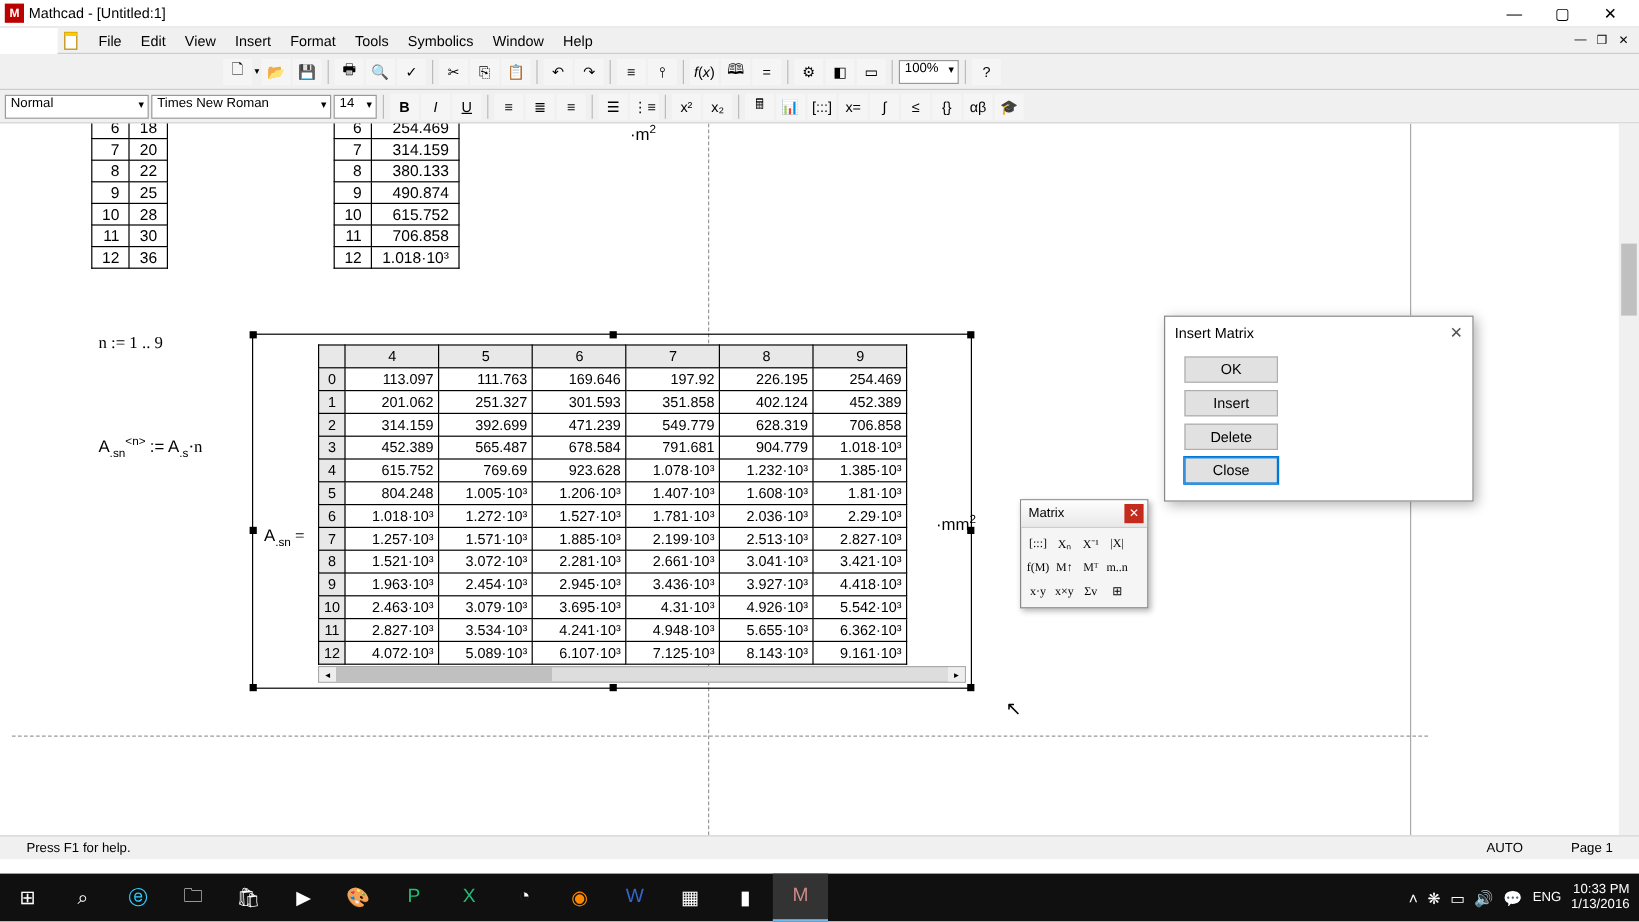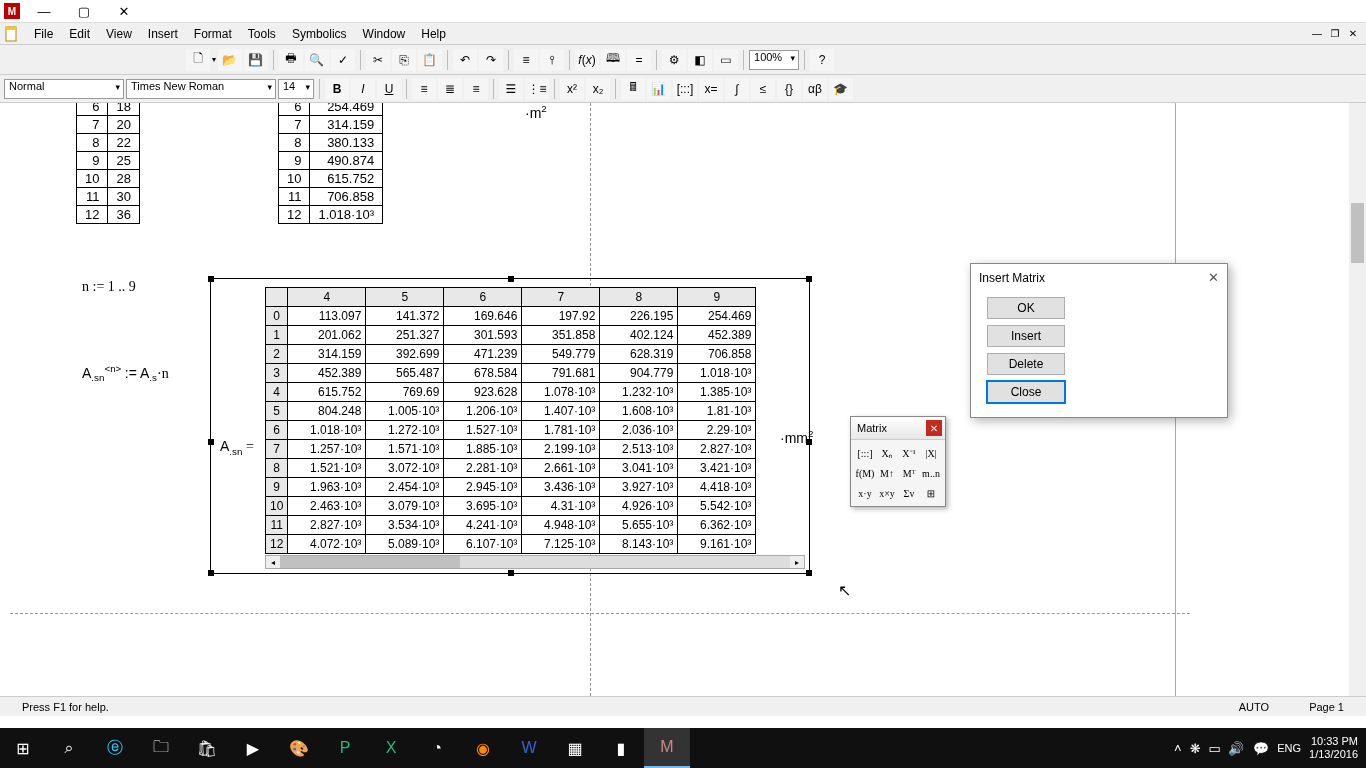--- a/index.html
+++ b/index.html
@@ -5,21 +5,21 @@
 * { box-sizing: border-box; margin: 0; padding: 0; font-family: "Segoe UI", Tahoma, sans-serif; }
 body { background: #fff; width: 1366px; height: 768px; overflow: hidden; position: relative; font-size: 12px; }
 
 
 .titlebar { height: 23px; background: #fff; display: flex; align-items: center; padding: 0 4px; border-bottom: 1px solid #ddd; }
 .titlebar .app-icon { width: 16px; height: 16px; background: #b00; margin-right: 4px; color: #fff; font-weight: bold; display: flex; align-items: center; justify-content: center; font-size: 10px; }
 .titlebar .title { flex: 1; font-size: 12px; }
 .titlebar .win-btn { width: 40px; height: 20px; display: flex; align-items: center; justify-content: center; font-size: 13px; font-family: Arial; }
 
 
-.menubar { height: 22px; display: flex; align-items: center; padding: 0 4px; background: #f0f0f0; border-bottom: 1px solid #ccc; }
+.menubar { height: 22px; display: flex; align-items: center; padding: 0 4px; background: #f0f0f0; border-bottom: 1px solid #ccc; margin-left: 48px; }
 .menubar .doc-icon { width: 16px; height: 16px; margin-right: 6px; }
 .menubar .menu-item { padding: 2px 8px; font-size: 12px; }
 .menubar .spacer { flex: 1; }
 .menubar .mdi-btn { width: 18px; height: 16px; display: flex; align-items: center; justify-content: center; font-size: 10px; }
 
 
 .toolbar-row { height: 30px; background: #f0f0f0; border-bottom: 1px solid #ccc; display: flex; align-items: center; padding: 0 4px; gap: 2px; }
 .toolbar-row.second { height: 28px; }
 .tb-btn { width: 24px; height: 22px; display: flex; align-items: center; justify-content: center; background: #f5f5f5; border: 1px solid transparent; font-size: 12px; }
 .tb-sep { width: 1px; height: 20px; background: #bbb; margin: 0 3px; }
@@ -55,21 +55,21 @@
 .hsb .arrow.left { left: 0; }
 .hsb .arrow.right { right: 0; }
 .hsb .thumb { position: absolute; left: 14px; width: 180px; height: 12px; background: #c0c0c0; }
 
 
 .vdiv { position: absolute; left: 580px; top: 0; width: 0; border-left: 1px dashed #999; height: 593px; }
 .hdash { position: absolute; left: 0; top: 510px; width: 1180px; border-top: 1px dashed #999; }
 .page-boundary { position: absolute; left: 1165px; top: 0; width: 1px; height: 593px; background: #aaa; }
 
 
-.matrix-pal { position: absolute; left: 840px; top: 313px; width: 96px; background: #f5f5f5; border: 1px solid #888; box-shadow: 2px 2px 5px rgba(0,0,0,0.3); }
+.matrix-pal { position: absolute; left: 840px; top: 313px; width: 107px; background: #f5f5f5; border: 1px solid #888; box-shadow: 2px 2px 5px rgba(0,0,0,0.3); }
 .matrix-pal .pal-title { display: flex; justify-content: space-between; align-items: center; padding: 3px 3px 3px 6px; background: linear-gradient(#fefefe,#e8e8e8); border-bottom: 1px solid #ccc; font-size: 11px; }
 .matrix-pal .pal-close { width: 16px; height: 16px; background: #c42b1c; color: #fff; display: flex; align-items: center; justify-content: center; font-size: 10px; }
 .matrix-pal .pal-body { display: flex; flex-wrap: wrap; padding: 4px; gap: 2px; }
 .matrix-pal .pal-btn { width: 20px; height: 18px; display: flex; align-items: center; justify-content: center; border: 1px solid transparent; font-size: 10px; font-family: "Times New Roman", serif; }
 
 
 .dlg { position: absolute; left: 960px; top: 160px; width: 258px; background: #fff; border: 1px solid #888; box-shadow: 3px 3px 10px rgba(0,0,0,0.3); }
 .dlg-title { display: flex; justify-content: space-between; align-items: center; padding: 6px 8px; font-size: 12px; }
 .dlg-title .x { font-size: 13px; color: #555; }
 .dlg-body { padding: 6px 12px 14px 16px; display: flex; gap: 10px; }
@@ -105,20 +105,21 @@
 .cursor { position: absolute; left: 838px; top: 478px; font-size: 16px; color: #000; pointer-events: none; }
 
 sup { font-size: 0.7em; }
 sub { font-size: 0.7em; }
 </style>
 </head>
 <body>
 
 <div class="titlebar">
   <div class="app-icon">M</div>
+  <div class="title">Mathcad - [Untitled:1]</div>
   <div class="win-btn">—</div>
   <div class="win-btn">▢</div>
   <div class="win-btn">✕</div>
 </div>
 
 <div class="menubar">
   <svg class="doc-icon" viewBox="0 0 16 16">
       <rect x="2" y="1" width="10" height="14" fill="#fff" stroke="#b80"></rect>
       <rect x="2" y="1" width="10" height="3" fill="#fc0"></rect>
     </svg>
@@ -307,21 +308,21 @@
               <td>4</td>
               <td>5</td>
               <td>6</td>
               <td>7</td>
               <td>8</td>
               <td>9</td>
             </tr>
       <tr>
               <td>0</td>
               <td>113.097</td>
-              <td>141.372</td>
+              <td>111.763</td>
               <td>169.646</td>
               <td>197.92</td>
               <td>226.195</td>
               <td>254.469</td>
             </tr>
       <tr>
               <td>1</td>
               <td>201.062</td>
               <td>251.327</td>
               <td>301.593</td>

